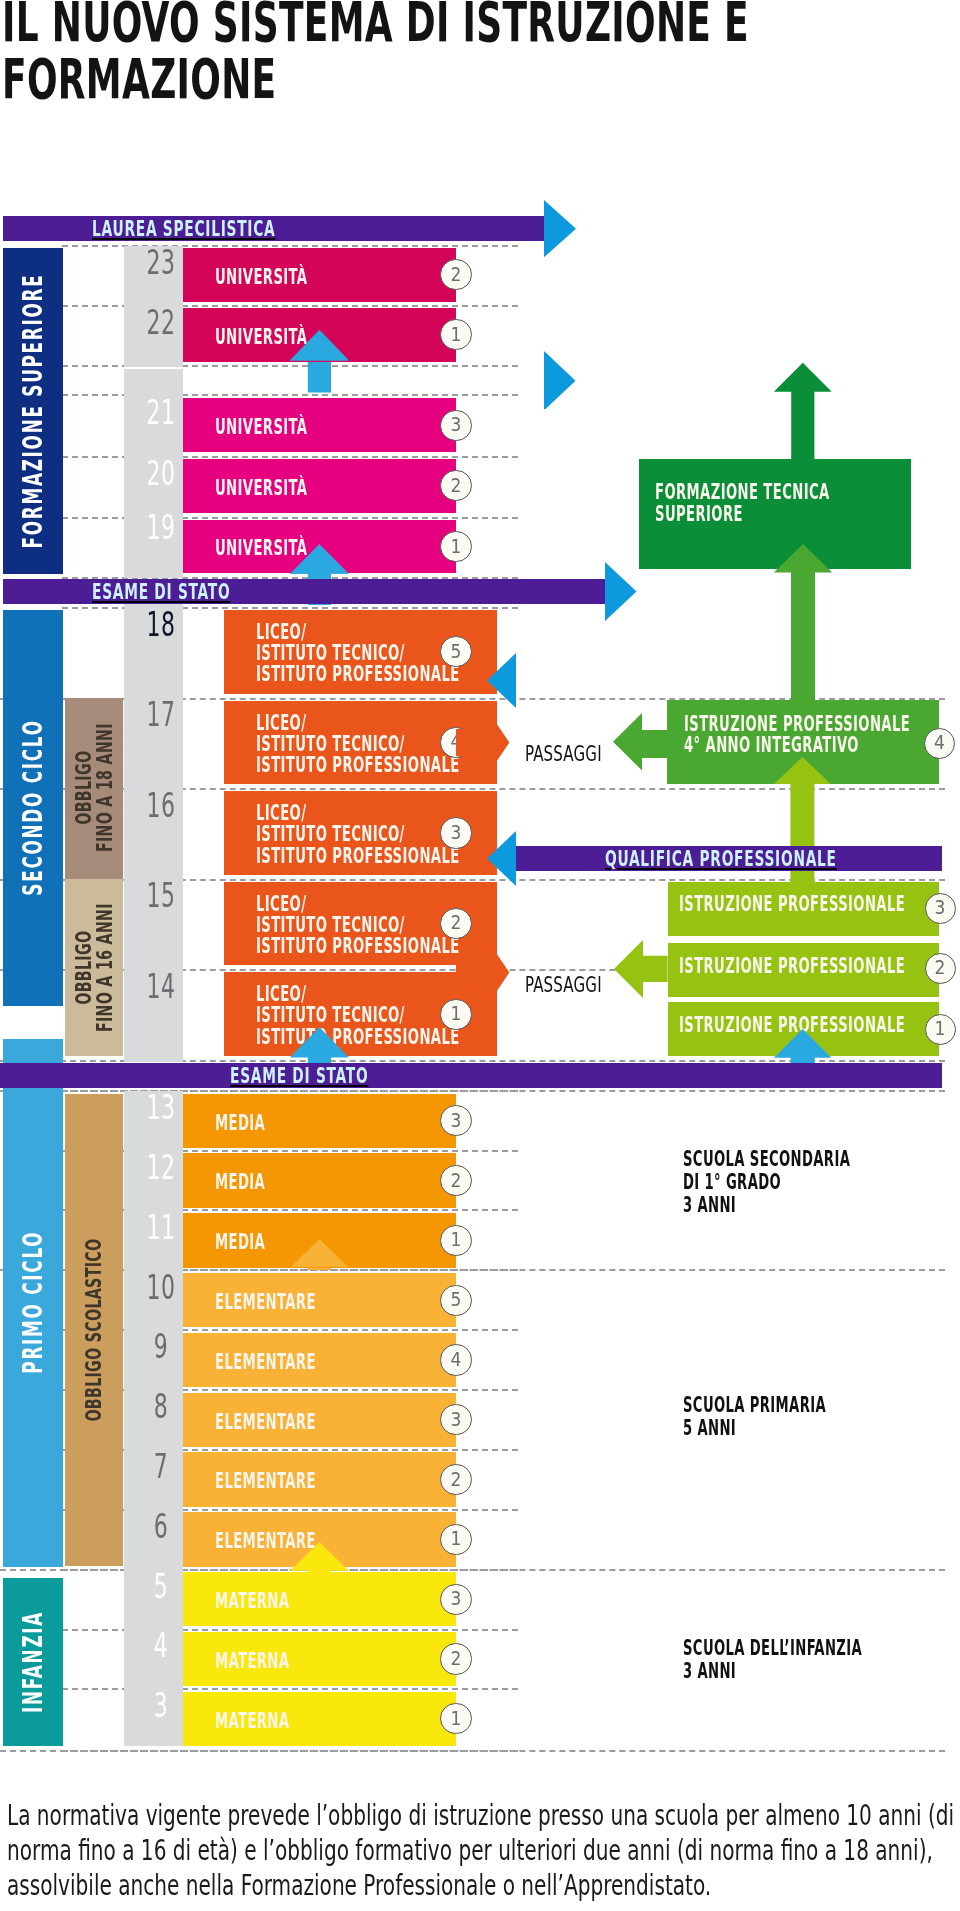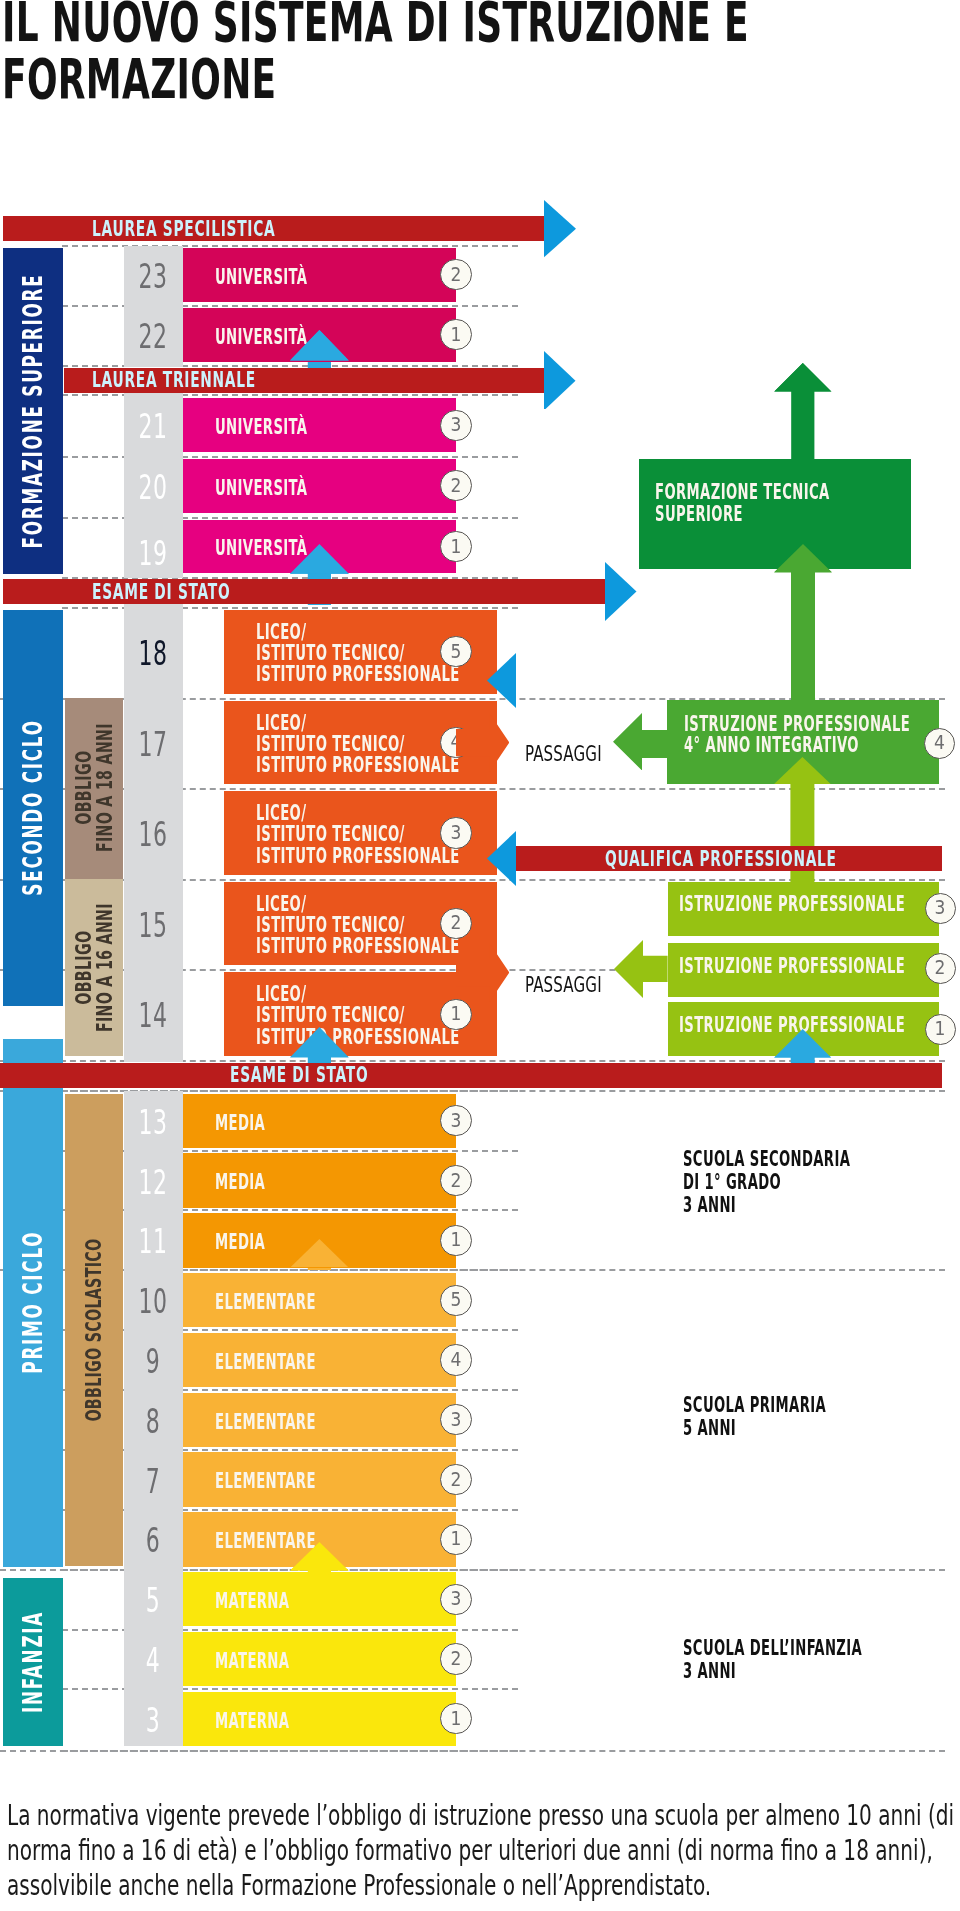--- a/index.html
+++ b/index.html
@@ -23,21 +23,21 @@
   .vside>span{writing-mode:vertical-rl;transform:rotate(180deg) scaleY(0.72);
          font-weight:bold;font-size:26px;letter-spacing:2.4px;color:#ffffff;
          white-space:nowrap;line-height:1;}
   .vside2{display:flex;align-items:center;justify-content:center;}
   .vside2 .vstack{writing-mode:vertical-rl;transform:rotate(180deg) scaleY(0.72);
          font-weight:bold;font-size:22px;line-height:21px;letter-spacing:0.4px;
          color:#3f362b;white-space:nowrap;text-align:center;}
   .vside2 .vstack>span{display:block;}
 
   
-  .yearnum{display:flex;align-items:center;justify-content:center;}
+  .yearnum{display:flex;align-items:flex-start;justify-content:center;margin-left:8px;}
   .yearnum>span{font-size:34px;line-height:24.8px;letter-spacing:0.6px;
            transform:scaleX(0.72);display:block;position:relative;top:1.5px;}
 
   
   .blk{display:flex;align-items:center;overflow:visible;}
   .blk:not(.multi) .blabel{position:relative;top:2.5px;}
   .blabel{font-size:20.5px;font-weight:bold;line-height:21.2px;letter-spacing:0.5px;
           margin-left:32px;color:#f9f5ec;transform:scaleX(0.718);transform-origin:left center;}
   .blabel>span{display:block;white-space:nowrap;}
   .blk.multi{align-items:flex-start;margin-left:41px;}
@@ -46,21 +46,21 @@
   
   .circ{border-radius:50%;background:#fbfaf3;border:1.5px solid #575553;
         display:flex;align-items:center;justify-content:center;
         font-size:19px;color:#6d6d6f;line-height:1;}
   .circ>span{position:relative;top:-0.5px;}
 
   
   .dash{height:0;border-top:2.3px dashed #9a9c9f;}
 
   
-  .band{background:#b91c1c;display:flex;align-items:center;}
+  .band{background:#4c1d95;display:flex;align-items:flex-end;text-decoration:underline;}
   .band>span{font-size:21px;font-weight:bold;color:#cdf2fc;letter-spacing:1.0px;
              white-space:nowrap;transform:scaleX(0.73);transform-origin:left center;display:block;}
 
   
   .rlabel{font-size:20.5px;font-weight:bold;line-height:21.6px;letter-spacing:0.55px;
           color:#f9f5ec;white-space:nowrap;transform:scaleX(0.715);transform-origin:left top;}
   .rlabel>span{display:block;}
   .blacklabel{font-size:20.5px;font-weight:bold;line-height:23px;color:#111;
               letter-spacing:0.5px;white-space:nowrap;transform:scaleX(0.715);transform-origin:left top;}
   .blacklabel>span{display:block;}
@@ -207,21 +207,21 @@
       </div>
     </div>
 <div class="abs yearnum" style="left:124px;top:459.1px;width:59px;height:53.6px;color:#ffffff">
       <span>20</span>
     </div>
 <div class="abs blk" style="left:183px;top:459.1px;width:273px;height:53.6px;background:#e60080">
       <div class="blabel">
         <span>UNIVERSITÀ</span>
       </div>
     </div>
-<div class="abs yearnum" style="left:124px;top:525px;width:59px;height:53.6px;color:#ffffff">
+<div class="abs yearnum" style="left:124px;top:513px;width:59px;height:53.6px;color:#ffffff">
       <span>19</span>
     </div>
 <div class="abs blk" style="left:183px;top:519.8px;width:273px;height:53.6px;background:#e60080">
       <div class="blabel">
         <span>UNIVERSITÀ</span>
       </div>
     </div>
 <div class="abs yearnum" style="left:124px;top:610.0px;width:59px;height:83.8px;color:#0f172a">
       <span>18</span>
     </div>
@@ -518,23 +518,20 @@
       <span>1</span>
     </div>
 <div class="abs band" style="left:3px;top:216.3px;width:542px;height:25.1px;padding-left:89px">
       <span>LAUREA SPECILISTICA</span>
     </div>
 <div class="abs" style="left:544.0px;top:200.4px;width:32.0px;height:57.3px">
       <svg width="32.0" height="57.3" viewBox="0 0 32.0 57.3" style="display:block">
         <polygon points="0,0 32,28.65 0,57.3" fill="#0d99dd"></polygon>
       </svg>
     </div>
-<div class="abs band" style="left:63.7px;top:368.1px;width:481.5px;height:24.5px;padding-left:28.5px">
-      <span>LAUREA TRIENNALE</span>
-    </div>
 <div class="abs" style="left:544.0px;top:351.4px;width:31.5px;height:58.0px">
       <svg width="31.5" height="58.0" viewBox="0 0 31.5 58.0" style="display:block">
         <polygon points="0,0 31.5,29.7 0,59.4" fill="#0d99dd"></polygon>
       </svg>
     </div>
 <div class="abs band" style="left:3px;top:579.3px;width:602.5px;height:25.2px;padding-left:89px">
       <span>ESAME DI STATO</span>
     </div>
 <div class="abs" style="left:605.0px;top:562.0px;width:31.5px;height:59.8px">
       <svg width="31.5" height="59.8" viewBox="0 0 31.5 59.8" style="display:block">

